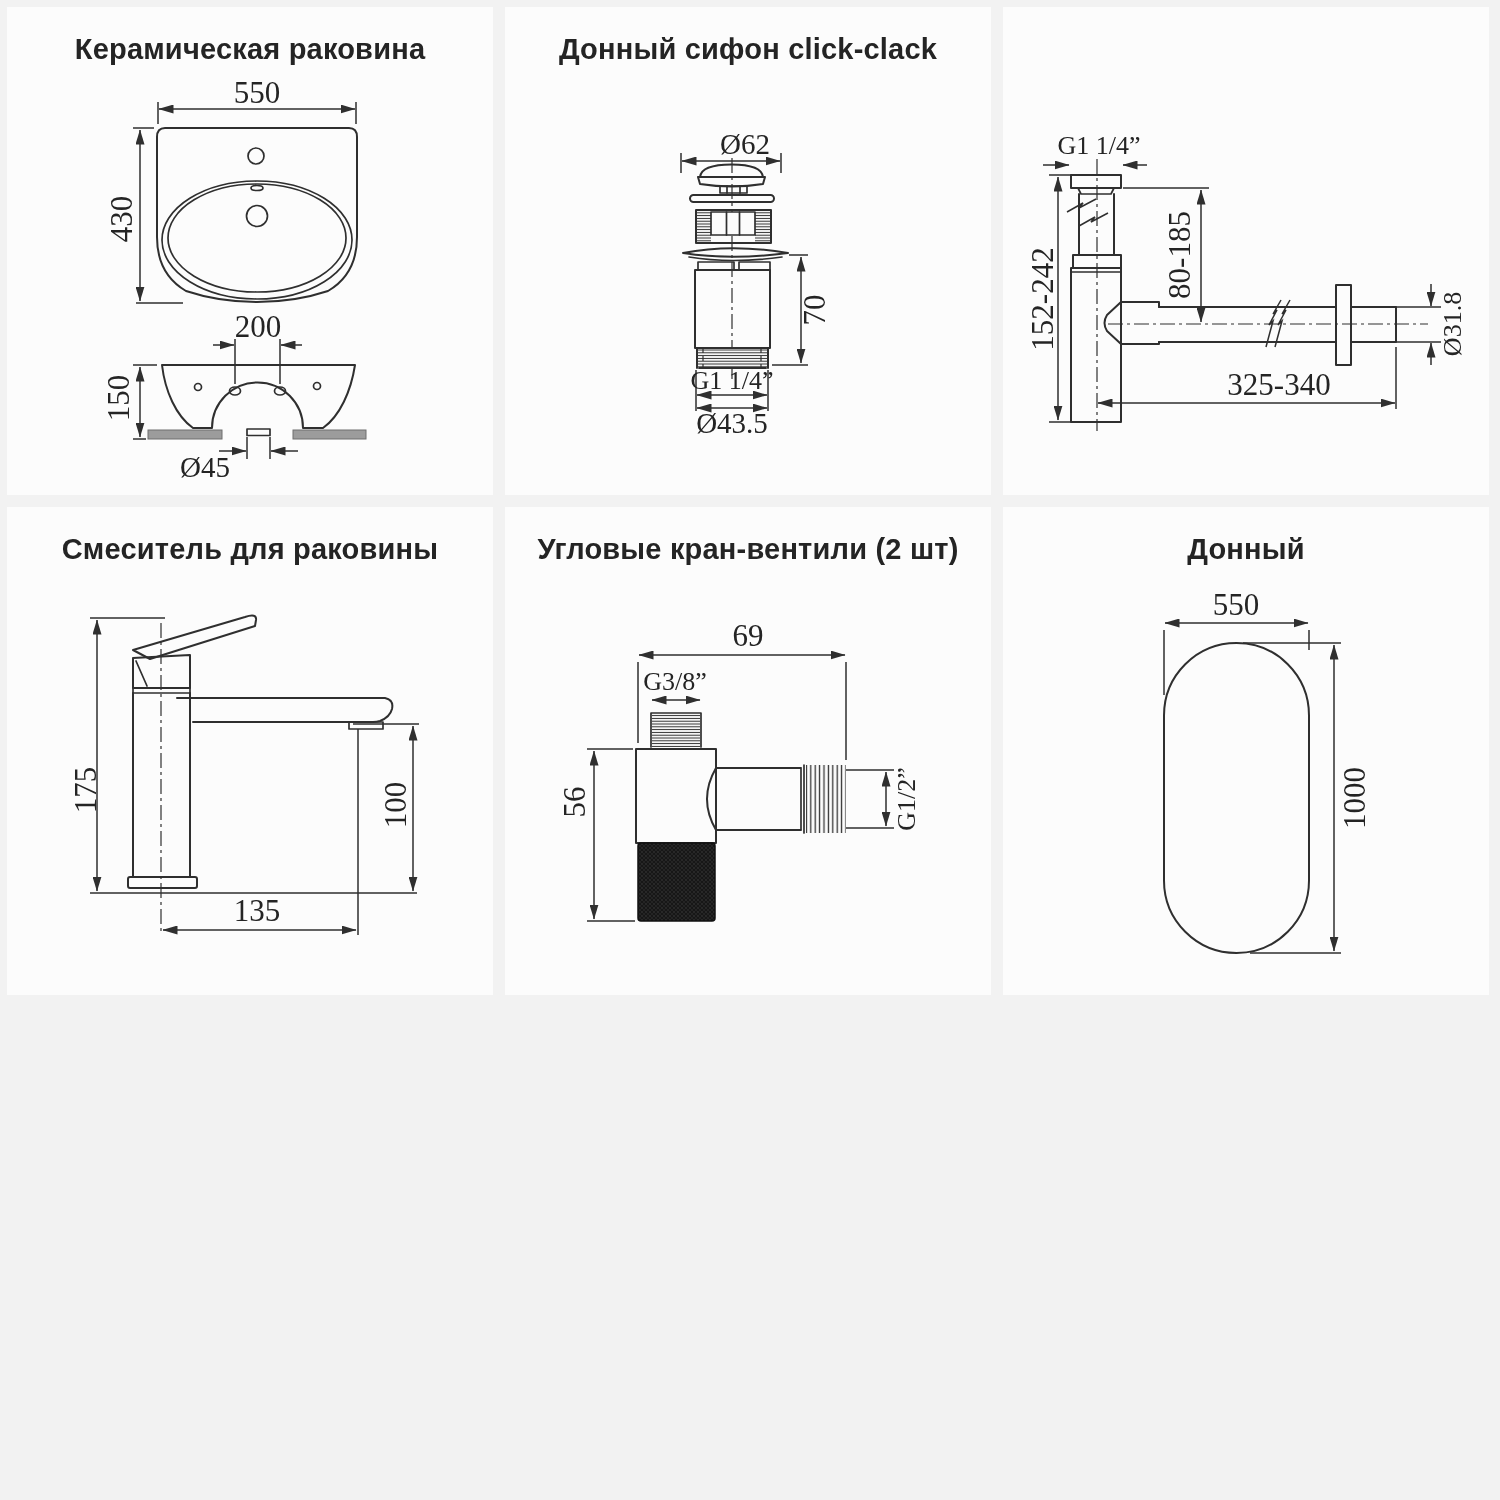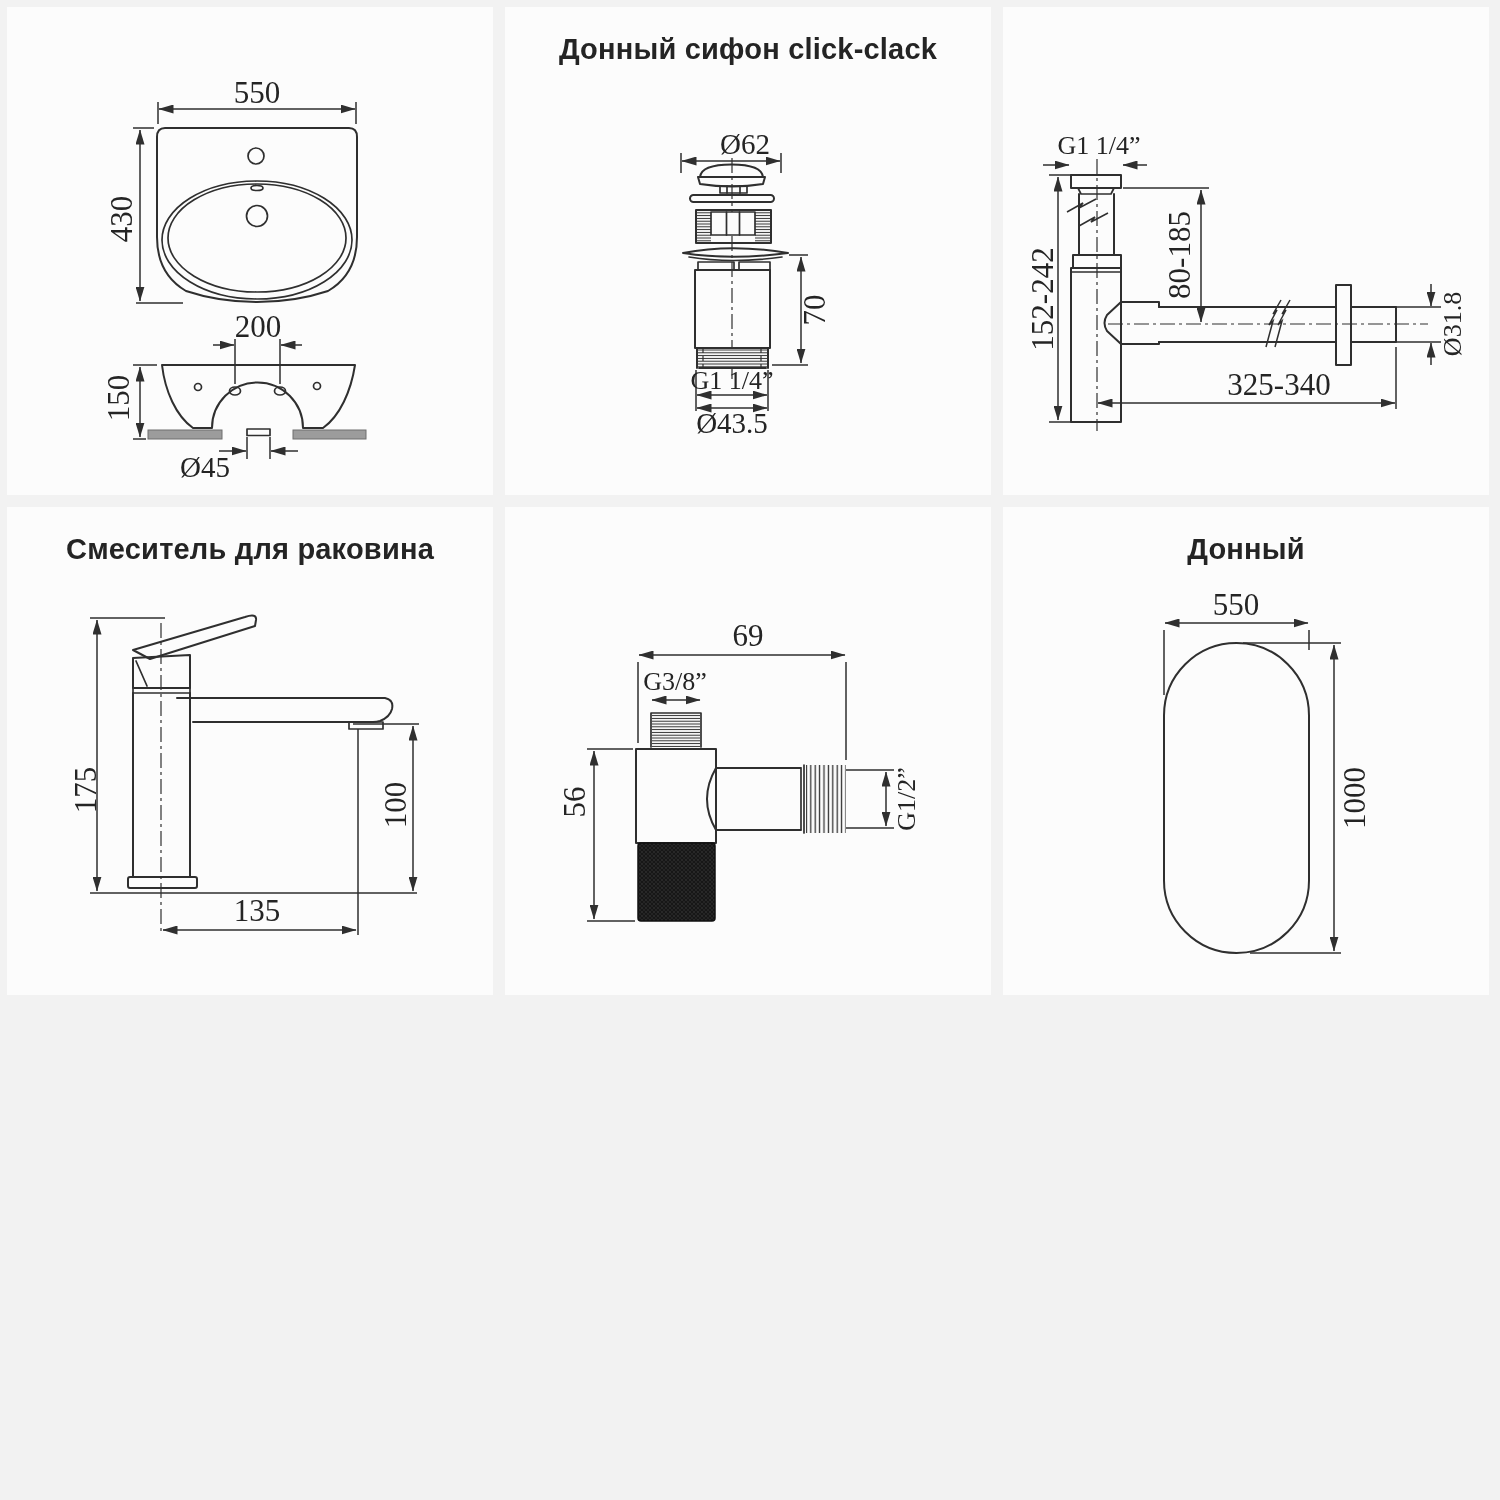--- a/index.html
+++ b/index.html
@@ -44,20 +44,21 @@
   text.md{font-size:29px}
   .bar{fill:#9c9c9c;stroke:#6f6f6f;stroke-width:1}
   .white{fill:#fcfcfc}
 </style>
 </head>
 <body>
 
 <div class="grid">
 
   <section class="card">
+    <h2>Керамическая раковина</h2>
     <svg class="draw" viewBox="0 0 486 488">
       <defs>
         <marker id="aE" markerWidth="15" markerHeight="9" refX="14.5" refY="4.5" orient="auto" markerUnits="userSpaceOnUse">
           <path d="M0,0 L15,4.5 L0,9 Z" fill="#2f2f2f"></path>
         </marker>
         <marker id="aS" markerWidth="15" markerHeight="9" refX="0.5" refY="4.5" orient="auto" markerUnits="userSpaceOnUse">
           <path d="M15,0 L0,4.5 L15,9 Z" fill="#2f2f2f"></path>
         </marker>
         <pattern id="hth" width="7" height="2.8" patternUnits="userSpaceOnUse">
           <rect width="7" height="2.8" fill="#fcfcfc"></rect>
@@ -227,21 +228,21 @@
       </g>
       <g>
         <line class="d" x1="393" y1="340" x2="393" y2="402"></line>
         <line class="d" x1="95" y1="396" x2="392" y2="396" marker-start="url(#aS)" marker-end="url(#aE)"></line>
         <text class="dim" x="276" y="388" text-anchor="middle">325-340</text>
       </g>
     </svg>
   </section>
 
   <section class="card">
-    <h2>Смеситель для раковина</h2>
+    <h2>Смеситель для раковины</h2>
     <svg class="draw" viewBox="0 0 486 488">
       <line class="cl" x1="154" y1="116" x2="154" y2="428"></line>
 
       <g>
         <path class="o" d="M126,143 L238,110 Q250,106 249,113 L248,119 L143,152 Z"></path>
         <path class="o" d="M126,151 L183,148 V181 H126 Z"></path>
         <line class="o2" x1="129" y1="154" x2="140" y2="179"></line>
         <rect class="o2" x="126" y="181" width="57" height="5"></rect>
         <path class="o" d="M170,191 H378 Q387,193 385,202 Q383,210 373,214 Q370,215 366,215 H186"></path>
         <rect class="o2" x="342" y="215" width="34" height="7"></rect>
@@ -262,20 +263,21 @@
       </g>
       <g>
         <line class="d" x1="351" y1="222" x2="351" y2="428"></line>
         <line class="d" x1="156" y1="423" x2="349" y2="423" marker-start="url(#aS)" marker-end="url(#aE)"></line>
         <text class="dim" x="250" y="414" text-anchor="middle">135</text>
       </g>
     </svg>
   </section>
 
   <section class="card">
+    <h2>Угловые кран-вентили (2 шт)</h2>
     <svg class="draw" viewBox="0 0 486 488">
       <g>
         <rect fill="url(#hth)" x="147" y="207" width="48" height="33"></rect>
         <path class="o2" d="M146,206 H196 M146,206 V240 M196,206 V240"></path>
         <rect class="o" x="131" y="242" width="80" height="94"></rect>
         <path class="o" d="M211,261 H296 M211,323 H296 M211,261 Q193,292 211,323"></path>
         <path class="o2" d="M296,262 V322 M299,258 V326"></path>
         <rect fill="url(#vth)" x="301" y="258" width="40" height="68"></rect>
         <rect x="133" y="336" width="77" height="78" rx="3" fill="url(#knurl)" stroke="#111" stroke-width="1.5"></rect>
       </g>

